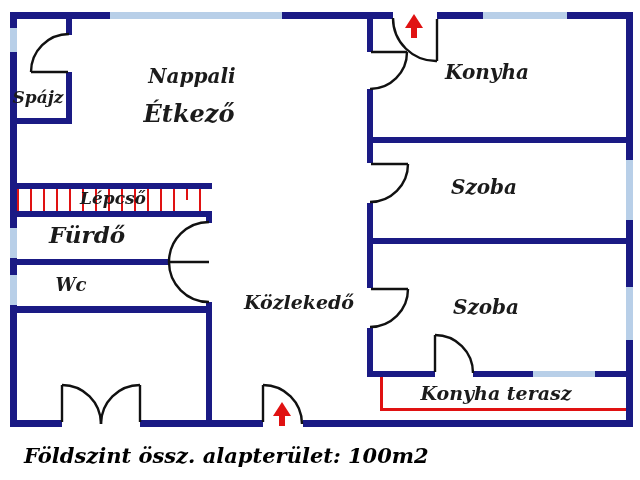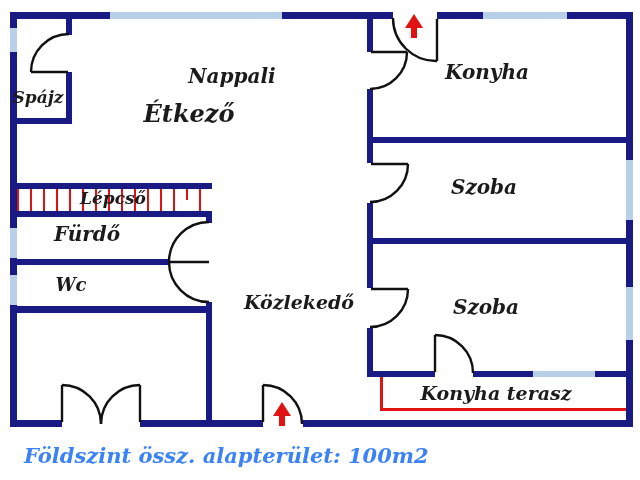--- a/index.html
+++ b/index.html
@@ -8,21 +8,21 @@
     font-family:"DejaVu Serif","Liberation Serif",serif;overflow:hidden;
   }
   #plan-svg{position:absolute;left:0;top:0;}
   .room-label{
     position:absolute;transform:translate(-50%,-50%);
     font-style:italic;font-weight:bold;color:#1b1b1b;white-space:nowrap;
     letter-spacing:0px;line-height:1;
   }
   .caption{
     position:absolute;left:24px;top:443px;
-    font-style:italic;font-weight:bold;color:#3b82f6;font-size:21px;white-space:nowrap;
+    font-style:italic;font-weight:bold;color:#000000;font-size:21px;white-space:nowrap;
   }
 </style>
 </head>
 <body>
 
 <div id="stage">
 
   <svg id="plan-svg" width="640" height="480" viewBox="0 0 640 480">
 
     <g fill="#1a1a84">
@@ -142,25 +142,25 @@
         <rect x="411" y="27" width="6" height="11"></rect>
       </g>
       <g>
         <polygon points="273,416 291,416 282,402"></polygon>
         <rect x="279" y="415" width="6" height="11"></rect>
       </g>
     </g>
   </svg>
 
   <div class="room-label" style="left:38px;top:97px;font-size:17px;">Spájz</div>
-  <div class="room-label" style="left:192px;top:76px;font-size:20px;margin-left:40px;">Nappali</div>
+  <div class="room-label" style="left:192px;top:76px;font-size:20px;">Nappali</div>
   <div class="room-label" style="left:189px;top:114px;font-size:24px;">Étkező</div>
   <div class="room-label" style="left:487px;top:72px;font-size:20px;">Konyha</div>
   <div class="room-label" style="left:484px;top:187px;font-size:20px;">Szoba</div>
   <div class="room-label" style="left:486px;top:307px;font-size:20px;">Szoba</div>
   <div class="room-label" style="left:113px;top:198px;font-size:17px;">Lépcső</div>
-  <div class="room-label" style="left:87px;top:234px;font-size:20px;text-align:center;">Fürdő</div>
+  <div class="room-label" style="left:87px;top:234px;font-size:23px;text-align:center;">Fürdő</div>
   <div class="room-label" style="left:71px;top:285px;font-size:18px;">Wc</div>
   <div class="room-label" style="left:299px;top:302px;font-size:19px;text-align:right;">Közlekedő</div>
   <div class="room-label" style="left:496px;top:393px;font-size:19px;">Konyha terasz</div>
 
   <div class="caption">Földszint össz. alapterület: 100m2</div>
 </div>
 
 </body></html>

